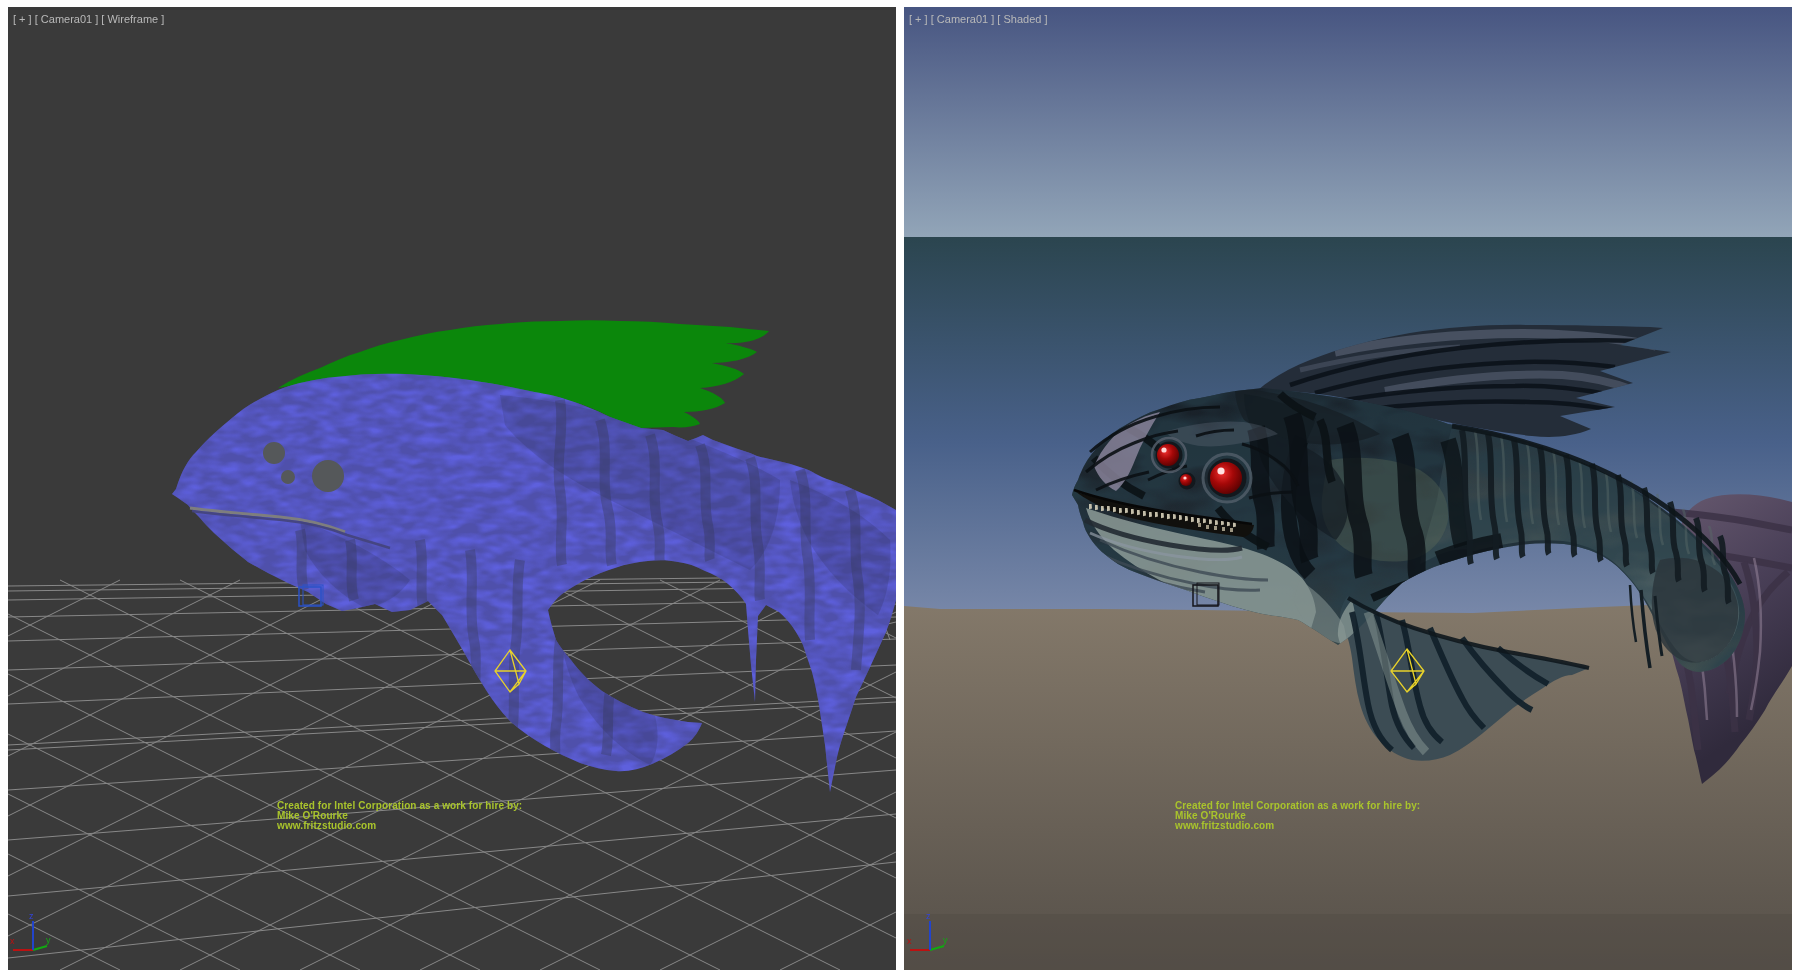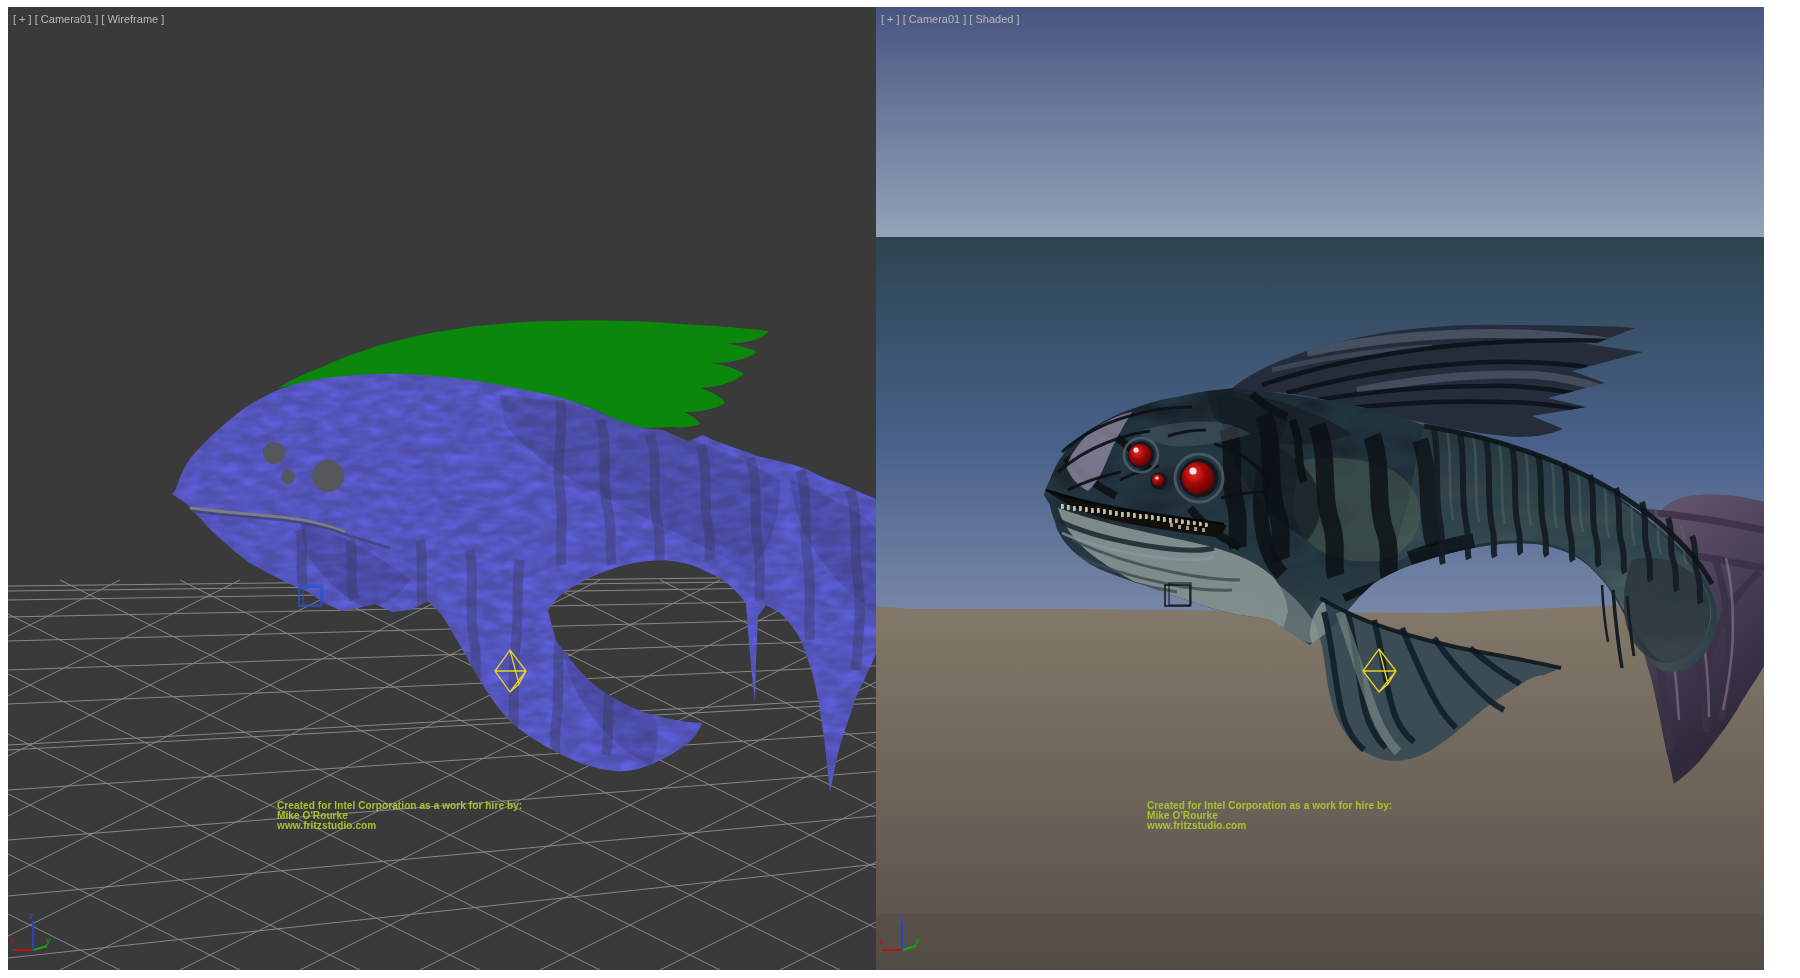--- a/index.html
+++ b/index.html
@@ -1,19 +1,19 @@
 <!DOCTYPE html>
 <html><head>
 <meta charset="utf-8">
 <style>
 html,body{margin:0;padding:0;background:#ffffff;width:1800px;height:978px;overflow:hidden;}
 *{font-family:"Liberation Sans",sans-serif;}
 #vpL,#vpR{position:absolute;top:7px;width:888px;height:963px;}
 #vpL{left:8px;}
-#vpR{left:876px;}
+#vpR{left:904px;}
 svg{display:block;}
 </style>
 </head>
 <body>
 <div id="vpL">
 <svg width="888" height="963" viewBox="8 7 888 963">
 <defs>
 <filter id="marbleL" x="-5%" y="-5%" width="110%" height="110%">
   <feTurbulence type="fractalNoise" baseFrequency="0.05 0.11" numOctaves="2" seed="7" result="n"></feTurbulence>
   <feColorMatrix in="n" type="matrix" values="0 0 0 0 0.05, 0 0 0 0 0.05, 0 0 0 0 0.18, 2.0 0 0 -0.75 0"></feColorMatrix>

